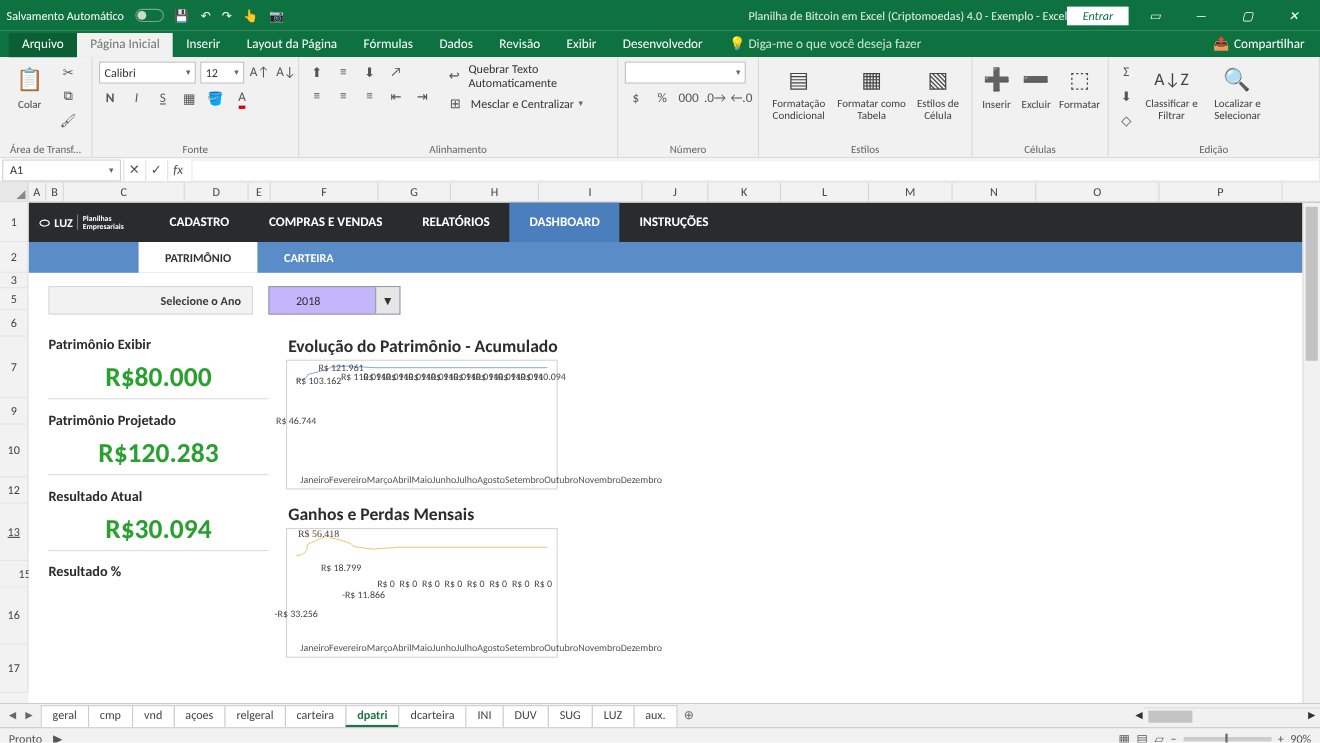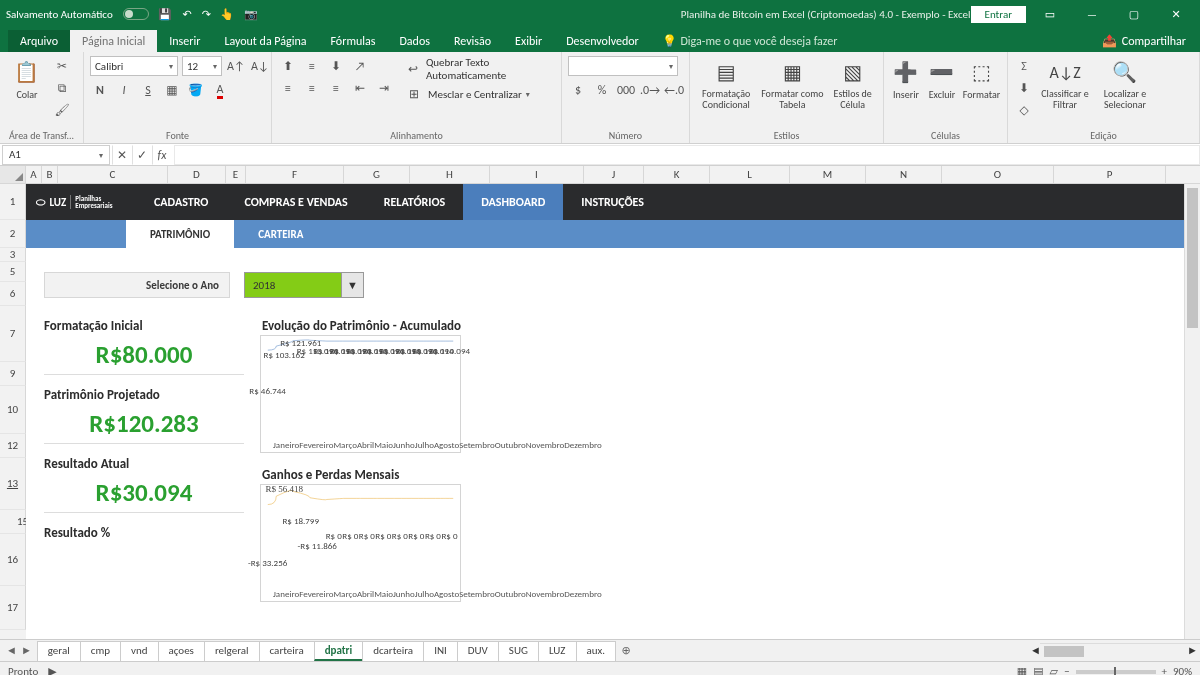--- a/index.html
+++ b/index.html
@@ -2,21 +2,21 @@
 <html><head>
 <meta charset="utf-8">
 <style>
 * { margin:0; padding:0; box-sizing:border-box; font-family:"Segoe UI",Calibri,sans-serif; }
 body { width:1200px; height:675px; background:#fff; overflow:hidden; font-size:12px; color:#333; }
 
 
 .titlebar { height:28px; background:#0e7240; color:#fff; display:flex; align-items:center; padding:0 6px; font-size:11px; }
 .titlebar .left { display:flex; align-items:center; gap:10px; }
 .titlebar .title { flex:1; text-align:right; color:#e7efe8; }
-.titlebar .right { display:flex; align-items:center; gap:6px; }
+.titlebar .right { display:flex; align-items:center; gap:6px;font-style:italic; }
 .wbtn { width:36px; height:28px; display:flex; align-items:center; justify-content:center; color:#fff; }
 .tog { width:26px; height:12px; border:1px solid #79a685; border-radius:6px; position:relative; }
 .tog::after{content:"";position:absolute;left:1px;top:1px;width:8px;height:8px;border-radius:50%;background:#c8dccb;}
 
 
 .menus { height:24px; background:#0e7240; display:flex; align-items:flex-end; padding-left:8px; font-size:12px; }
 .menu { padding:4px 12px; color:#fff; cursor:pointer; }
 .menu.file { background:#0b5f34; }
 .menu.active { background:#f1f1f1; color:#737373; }
 .menus .share { margin-left:auto; color:#fff; padding:4px 14px; display:flex; gap:4px; align-items:center; }
@@ -57,31 +57,31 @@
 
 .toolbar { height:36px; background:#2a2b2d; display:flex; align-items:stretch; color:#fff; font-size:12px; font-weight:bold; }
 .logo { width:110px; display:flex; align-items:center; padding-left:10px; font-size:11px; gap:4px;}
 .toolbar .titem { padding:0 18px; display:flex; align-items:center; cursor:pointer; }
 .toolbar .titem.active { background:#4b7ebc; }
 .sub { height:28px; background:#5a8dc7; display:flex; align-items:stretch; }
 .sub .stab { padding:0 24px; display:flex; align-items:center; font-size:11px; font-weight:bold; color:#fff; cursor:pointer;}
 .sub .stab.active { background:#fff; color:#333; margin-left:100px;}
 .sub .spacer{width:100px;}
 
-.dashbody { display:flex; padding:12px 10px 0 18px; gap:16px;margin-top:12px; }
+.dashbody { display:flex; padding:12px 10px 0 18px; gap:16px; }
 .leftcol { width:200px; display:flex; flex-direction:column; }
 .selrow { display:flex; align-items:center; gap:14px; margin-bottom:14px; height:26px;}
 .sellab { width:186px; text-align:right; font-size:11px; font-weight:bold; color:#3a3a3a; background:#f2f2f2;border:1px solid #d7d7d7;height:26px;line-height:26px;padding-right:10px;}
-.ysel { width:120px; height:26px; border:1px solid #999; background:#84cc16; display:flex; align-items:center; justify-content:space-between; padding:0 0 0 8px; font-size:11px;}
+.ysel { width:120px; height:26px; border:1px solid #999; background:#c4b5fd; display:flex; align-items:center; justify-content:space-between; padding:0 0 0 24px; font-size:11px;}
 .ysel .dd{width:22px;height:24px;background:#e6e6e6;border-left:1px solid #999;display:flex;align-items:center;justify-content:center;}
 .metriclabel { font-size:13px; font-weight:bold; color:#2c2c2c; margin-top:6px;}
 .metricval { font-size:25px; font-weight:bold; color:#2aa030; text-align:center; padding:6px 0 4px; border-bottom:1px solid #ddd; margin-bottom:6px;}
 
 .charts { flex:1; }
-.ctitle { font-size:13px; font-weight:bold; margin:6px 0 2px 2px; color:#2c2c2c;}
+.ctitle { font-size:16px; font-weight:bold; margin:6px 0 2px 2px; color:#2c2c2c;}
 .chartbox { border:1px solid #d4d4d4; height:118px; position:relative; font-size:9px; color:#555; }
 .chartbox svg { position:absolute; inset:0; }
 .xlabels { position:absolute; bottom:2px; left:0; right:4px; display:flex; justify-content:space-between; padding:0 12px; font-size:9px; color:#555;}
 .dlabels { position:absolute; top:0; left:0; right:4px; height:60px;}
 .dl { position:absolute; font-size:9px; color:#444; white-space:nowrap;}
 
 
 .tabs { height:22px; border-top:1px solid #ccc; background:#f1f1f1; display:flex; align-items:center; font-size:11px; }
 .tnav { display:flex; padding:0 6px; gap:4px; color:#666;}
 .stab2 { padding:2px 10px; border:1px solid #ccc; border-bottom:none; background:#fff; margin-left:-1px; cursor:pointer; color:#444;}
@@ -358,21 +358,21 @@
       <div>
       <div class="selrow">
         <div class="sellab">Selecione o Ano</div>
         <div class="ysel">
               <span>2018</span>
               <span class="dd">▼</span>
             </div>
       </div>
       <div style="display:flex;gap:16px;">
       <div class="leftcol">
-        <div class="metriclabel">Formatação Inicial</div>
+        <div class="metriclabel">Patrimônio Exibir</div>
         <div class="metricval">R$80.000</div>
         <div class="metriclabel">Patrimônio Projetado</div>
         <div class="metricval">R$120.283</div>
         <div class="metriclabel">Resultado Atual</div>
         <div class="metricval">R$30.094</div>
         <div class="metriclabel">Resultado %</div>
       </div>
       <div class="charts">
         <div class="ctitle">Evolução do Patrimônio - Acumulado</div>
         <div class="chartbox">

